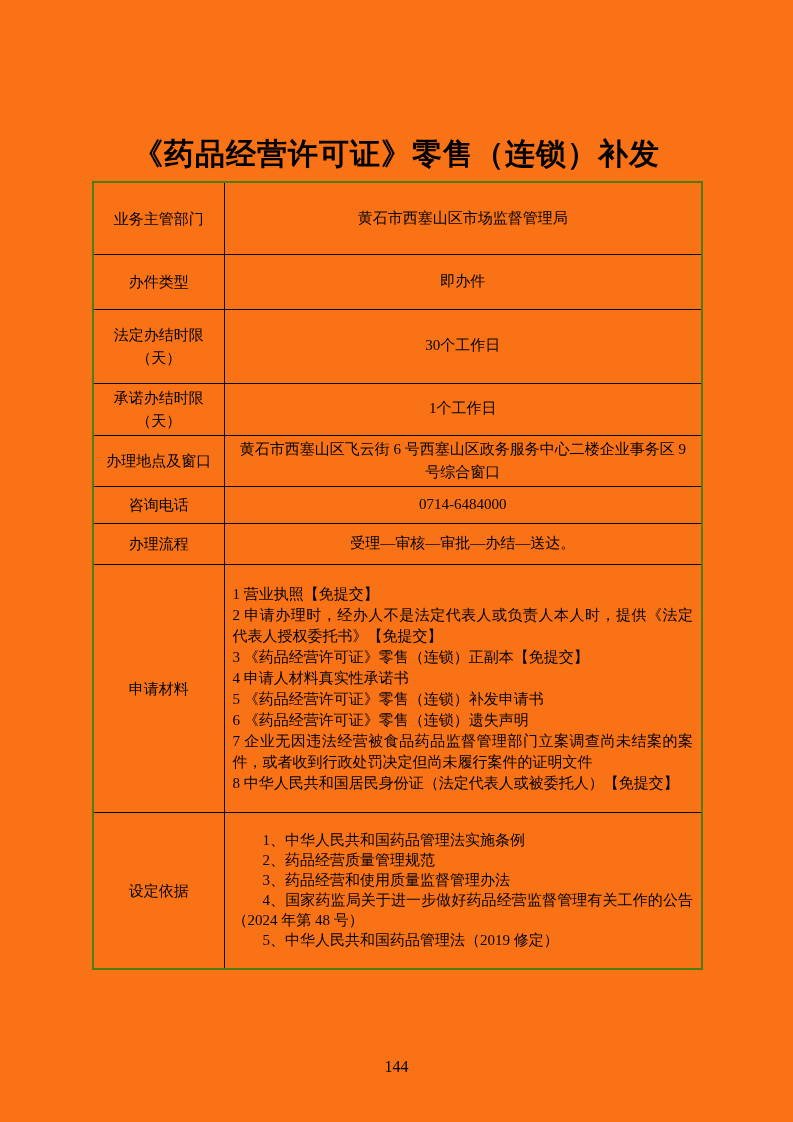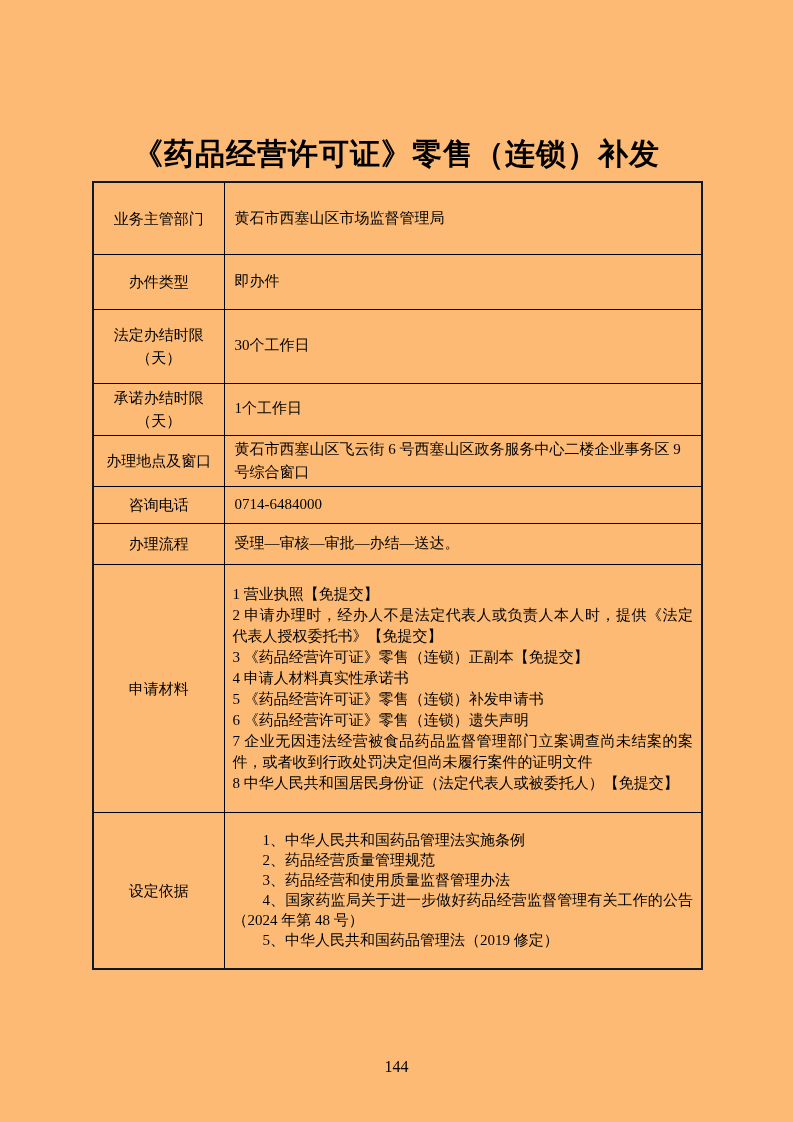--- a/index.html
+++ b/index.html
@@ -6,21 +6,21 @@
   html, body { background: #ffffff; }
   body {
     width: 793px; height: 1122px;
     font-family: "Liberation Serif", serif;
     color: #000;
     position: relative;
   }
   .page {
     position: absolute; left: 0; top: 0;
     width: 793px; height: 1122px;
-    background: #fdba74;
+    background: #f97316;
   }
   .doc-title {
     position: absolute;
     top: 134px; left: 0;
     width: 100%;
     text-align: center;
     font-size: 30px;
     font-weight: bold;
     font-family: "Liberation Serif", serif;
     letter-spacing: 1px;
@@ -31,31 +31,32 @@
     left: 92px; top: 181px;
     width: 609px;
     border-collapse: collapse;
     table-layout: fixed;
   }
   table.info-table td {
     border: 1px solid #000;
     font-size: 15px;
     overflow: hidden;
   }
-  table.info-table { border: 2px solid #0f172a; }
+  table.info-table { border: 2px solid #4d7c0f; }
   col.c-label { width: 131px; }
   col.c-value { width: 478px; }
   td.label-cell {
     text-align: center;
     vertical-align: middle;
     font-family: "Liberation Sans", sans-serif;
     padding: 2px 12px;
     line-height: 1.55;
   }
   td.value-cell {
+    text-align: center;
     vertical-align: middle;
     padding: 2px 10px;
     line-height: 1.55;
     font-family: "Liberation Serif", serif;
   }
   td.list-cell {
     vertical-align: middle;
     text-align: left;
     padding: 6px 8px;
     font-family: "Liberation Serif", serif;

